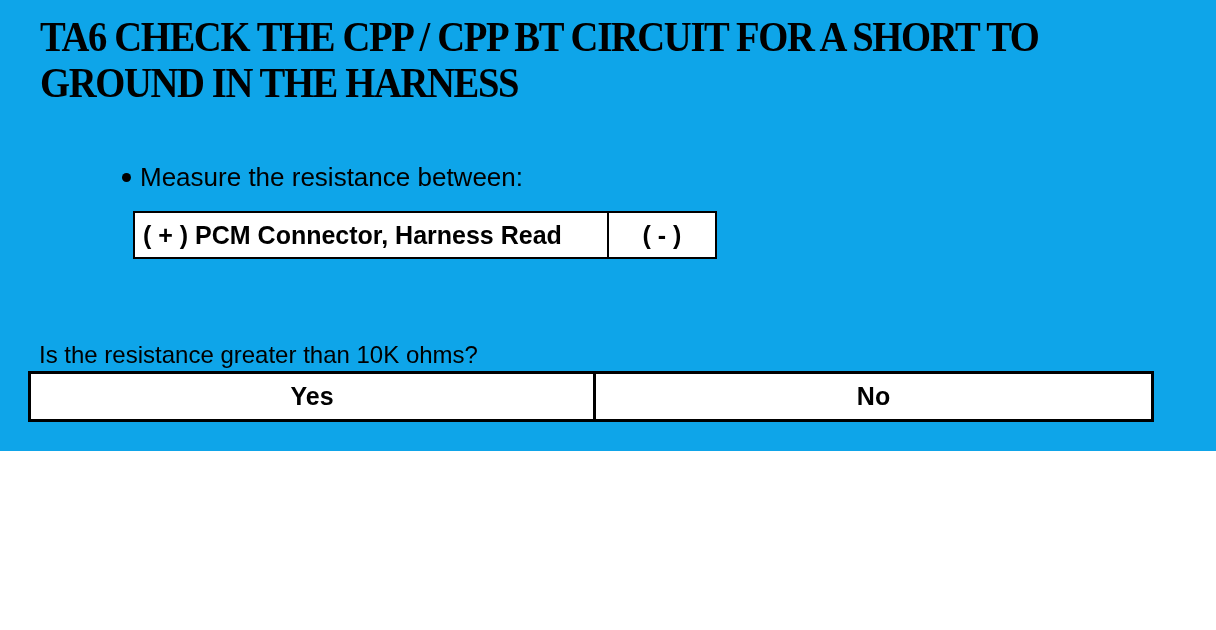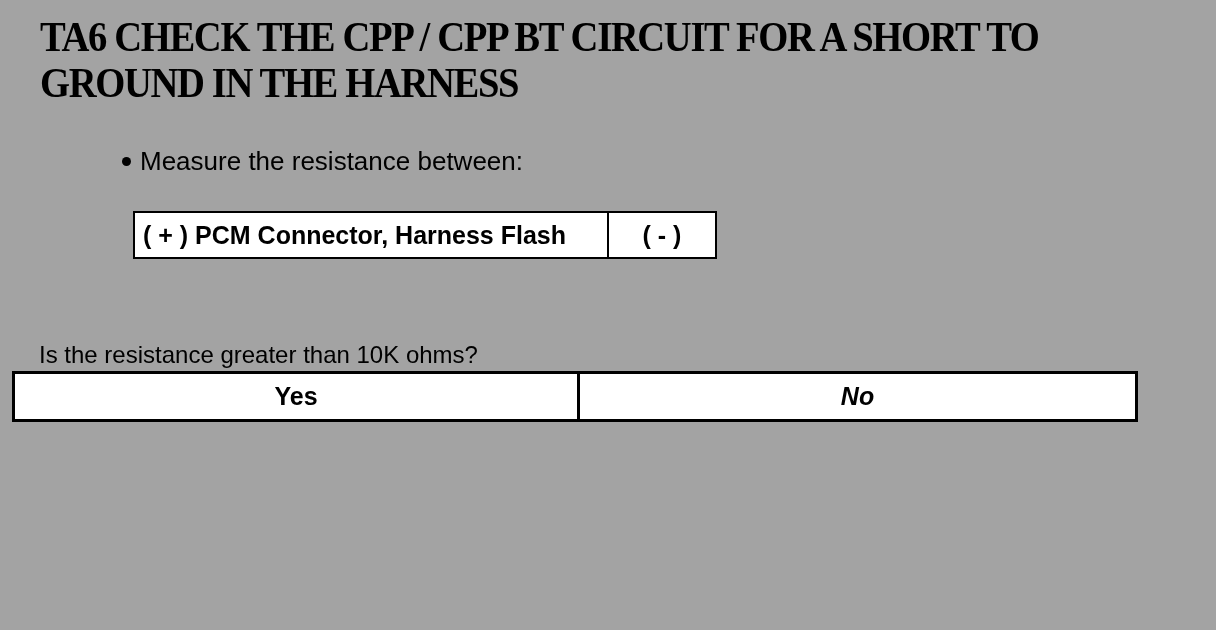--- a/index.html
+++ b/index.html
@@ -1,21 +1,21 @@
 <!DOCTYPE html>
 <html><head>
 <meta charset="utf-8">
 <style>
   * { margin: 0; padding: 0; box-sizing: border-box; }
   html, body { background: #fff; }
   #canvas {
     position: relative;
     width: 1216px;
-    height: 630px;
-    background: #a3a3a3;
+    height: 451px;
+    background: #0ea5e9;
     color: #000;
     font-family: "Liberation Sans", sans-serif;
     overflow: hidden;
   }
 
   
   .title {
     position: absolute;
     left: 40px;
     top: 14px;
@@ -26,21 +26,21 @@
     letter-spacing: -1.5px;
     white-space: nowrap;
     transform: scaleX(0.92);
     transform-origin: left top;
   }
 
   
   .bullet-row {
     position: absolute;
     left: 122px;
-    top: 146px;
+    top: 162px;
     display: flex;
     align-items: center;
     font-size: 26px;
   }
   .bullet-dot {
     width: 9px;
     height: 9px;
     background: #000;
     border-radius: 50%;
     margin-right: 9px;
@@ -72,32 +72,32 @@
     position: absolute;
     left: 39px;
     top: 341px;
     font-size: 24px;
     font-weight: normal;
   }
 
   
   .decision-table {
     position: absolute;
-    left: 12px;
+    left: 28px;
     top: 371px;
     border-collapse: collapse;
     font-size: 25px;
     table-layout: fixed;
   }
   .decision-table td {
     border: 3px solid #000;
     background: #fff;
   }
   .decision-table .yes-col { width: 565px; }
-  .decision-table .no-col { width: 558px; font-style: italic; }
+  .decision-table .no-col { width: 558px; }
   .decision-table .hdr-cell {
     height: 48px;
     text-align: center;
     font-weight: bold;
     vertical-align: middle;
   }
   .decision-table .body-cell {
     height: 163px;
     vertical-align: top;
     padding: 5px 10px 4px 12px;
@@ -130,21 +130,21 @@
   </div>
 
   <div class="bullet-row">
     <span class="bullet-dot"></span>
     <span>Measure the resistance between:</span>
   </div>
 
   <table class="measure-table">
     <tbody>
       <tr>
-        <td class="col-plus hdr">( + ) PCM Connector, Harness Flash</td>
+        <td class="col-plus hdr">( + ) PCM Connector, Harness Read</td>
         <td class="col-minus hdr center">( - )</td>
       </tr>
     </tbody>
   </table>
 
   <div class="question">Is the resistance greater than 10K ohms?</div>
 
   <table class="decision-table">
     <tbody>
       <tr>

